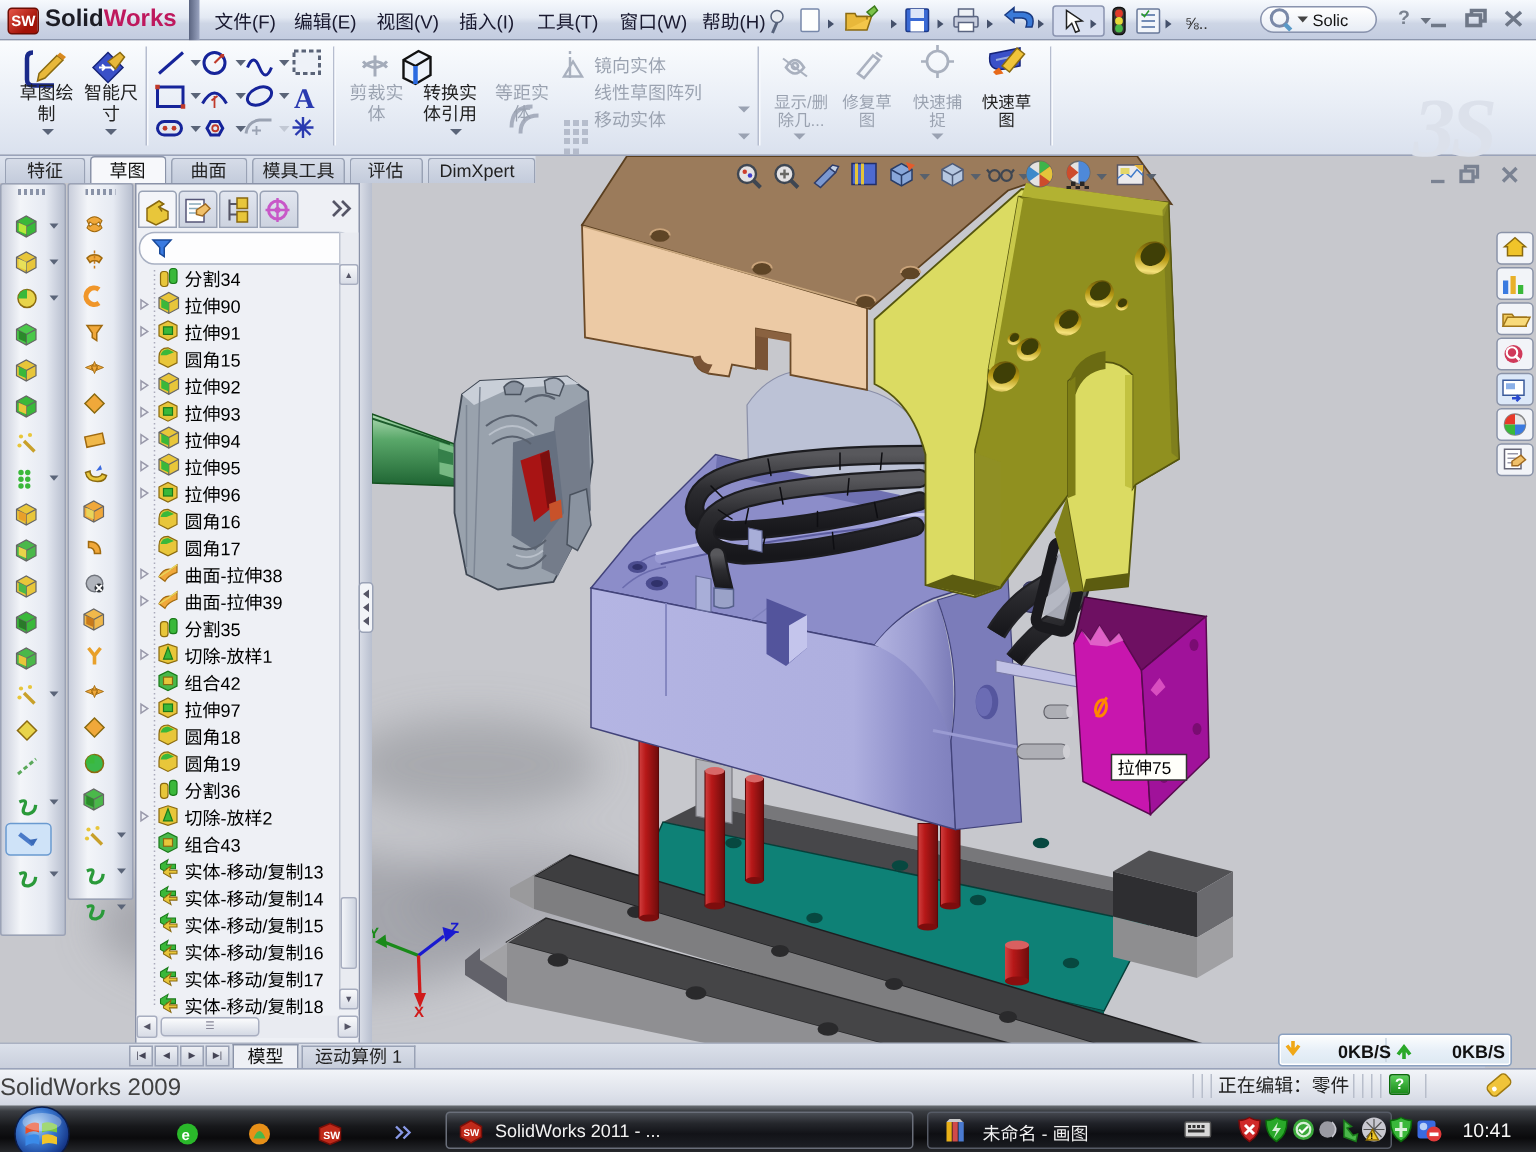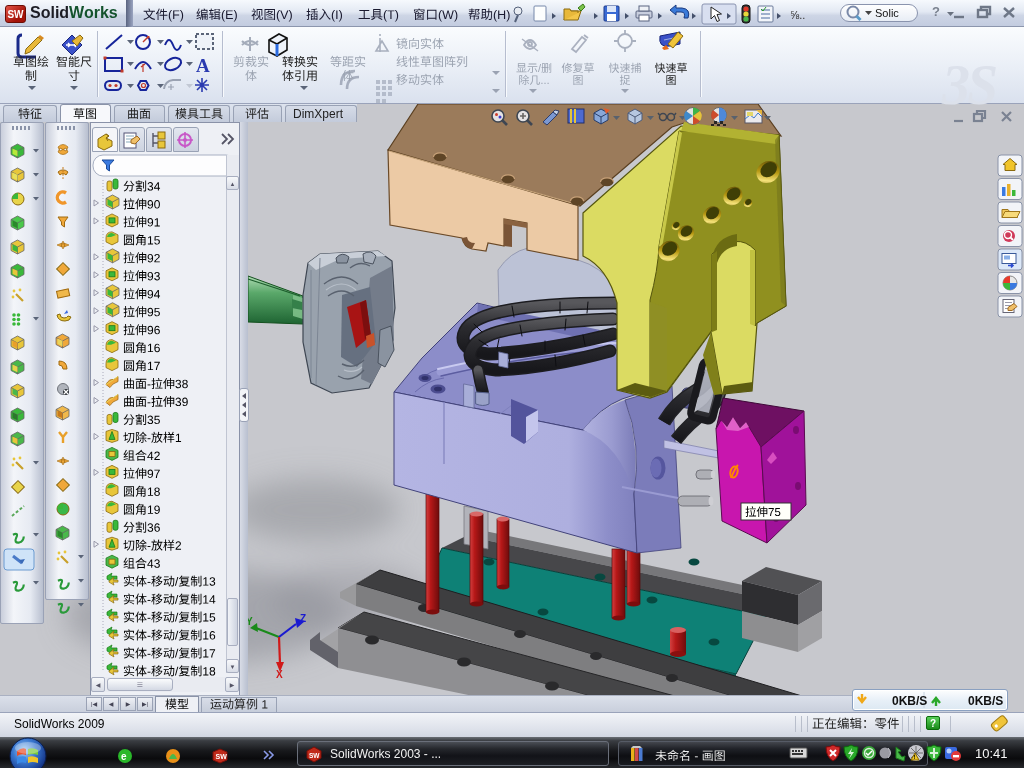--- a/index.html
+++ b/index.html
@@ -309,21 +309,21 @@
         <rect x="2" y="3" width="17" height="13" fill="#f0f0f4" stroke="#556"></rect>
         <path d="M2 12 l5 -4 4 3 4 -5 4 4" stroke="#3a7ad0" fill="none"></path>
         <path d="M13 3 l6 0 0 5z" fill="#e8b83a"></path>
         <rect x="4" y="5" width="6" height="4" fill="#e8dc6a"></rect>
       </g>
 <path d="M764 116 l7 0 -3.5 4z" fill="#55606e"></path>
 </g>
   </svg>
 <div style="position:absolute;left:0;top:0;width:1024px;height:27px;background:linear-gradient(#f6f9fd,#e3e9f3 45%,#cdd5e5 60%,#c3cce0);border-bottom:1px solid #8c96ad"></div>
 <div style="position:absolute;left:5px;top:5px;width:21px;height:18px;background:linear-gradient(135deg,#e45549,#a31207 70%);border-radius:3px;border:1px solid #6c0d04;color:#fff;font-weight:bold;font-size:10px;text-align:center;line-height:17px">SW</div>
-<div style="position:absolute;left:30px;top:4px;font-size:16px;font-weight:bold;color:#1c1c24">Solid<span style="color:#14532d">Works</span></div>
+<div style="position:absolute;left:30px;top:4px;font-size:16px;font-weight:bold;color:#1c1c24">Solid<span style="color:#be185d">Works</span></div>
 <div style="position:absolute;left:126px;top:0;width:7px;height:27px;background:linear-gradient(90deg,#5a6480,#9aa4c0)"></div>
 <svg class="ab" style="left:508px;top:2px" width="330" height="24" viewBox="0 0 330 24">
 <g stroke="#55617a" stroke-width="1" fill="none">
 <circle cx="10" cy="9" r="4" fill="#e8ecf2"></circle>
       <path d="M10 13 L7 20" stroke-width="2"></path>
 </g>
 <g>
       <rect x="26" y="4" width="12" height="15" rx="1" fill="#fdfefe" stroke="#7788aa"></rect>
       <path d="M44 11 l4 3 -4 3z" fill="#44506a"></path>
     </g>
@@ -855,21 +855,21 @@
     <path d="M6 2 L2 5 6 8z M6 11 L2 14 6 17z M6 20 L2 23 6 26z" fill="#556"></path>
   </svg>
 <div style="position:absolute;left:0;top:695px;width:990px;height:17px;background:linear-gradient(#dbe0ea,#c9cfdc);border-top:1px solid #aab1c2"></div>
 <div style="position:absolute;left:86px;top:697px;width:16px;height:14px;background:linear-gradient(#eef0f5,#ccd2de);border:1px solid #9aa2b5;font-size:6px;color:#445;text-align:center;line-height:13px">|◀</div>
 <div style="position:absolute;left:103px;top:697px;width:16px;height:14px;background:linear-gradient(#eef0f5,#ccd2de);border:1px solid #9aa2b5;font-size:6px;color:#445;text-align:center;line-height:13px">◀</div>
 <div style="position:absolute;left:120px;top:697px;width:16px;height:14px;background:linear-gradient(#eef0f5,#ccd2de);border:1px solid #9aa2b5;font-size:6px;color:#445;text-align:center;line-height:13px">▶</div>
 <div style="position:absolute;left:137px;top:697px;width:16px;height:14px;background:linear-gradient(#eef0f5,#ccd2de);border:1px solid #9aa2b5;font-size:6px;color:#445;text-align:center;line-height:13px">▶|</div>
 <div style="position:absolute;left:155px;top:696px;width:44px;height:16px;background:#eef0f5;border:1px solid #8a93a8;border-bottom:none"></div>
 <div style="position:absolute;left:201px;top:697px;width:76px;height:15px;background:linear-gradient(#d8dde8,#c6cdda);border:1px solid #99a2b5;border-bottom:none"></div>
 <div style="position:absolute;left:0;top:712px;width:1024px;height:25px;background:linear-gradient(#f2f4f8,#dde1ea 70%,#d2d7e2);border-top:1px solid #9aa3ba"></div>
-<div style="position:absolute;left:14px;top:717px;font-size:12px;color:#000000">SolidWorks 2009</div>
+<div style="position:absolute;left:0;top:717px;font-size:16px;color:#404040">SolidWorks 2009</div>
 <div style="position:absolute;left:795px;top:716px;width:1px;height:16px;background:#b8becb"></div>
 <div style="position:absolute;left:801px;top:716px;width:1px;height:16px;background:#b8becb"></div>
 <div style="position:absolute;left:807px;top:716px;width:1px;height:16px;background:#b8becb"></div>
 <div style="position:absolute;left:902px;top:716px;width:1px;height:16px;background:#b8becb"></div>
 <div style="position:absolute;left:908px;top:716px;width:1px;height:16px;background:#b8becb"></div>
 <div style="position:absolute;left:914px;top:716px;width:1px;height:16px;background:#b8becb"></div>
 <div style="position:absolute;left:920px;top:716px;width:1px;height:16px;background:#b8becb"></div>
 <div style="position:absolute;left:950px;top:716px;width:1px;height:16px;background:#b8becb"></div>
 <div style="position:absolute;left:926px;top:716px;width:14px;height:14px;background:linear-gradient(#5ad05a,#1a8a1a);border:1px solid #0a6a0a;border-radius:2px;color:#fff;font-size:10px;font-weight:bold;text-align:center;line-height:13px">?</div>
 <svg class="ab" style="left:988px;top:713px" width="22" height="20">
@@ -915,21 +915,21 @@
       <text x="3.5" y="11" font-size="7" fill="#fff" font-weight="bold">SW</text>
     </g>
 <path d="M148 3 l4 4 -4 4 M153 3 l4 4 -4 4" stroke="#8a9ae8" stroke-width="1.6" fill="none"></path>
 </svg>
 <div style="position:absolute;left:297px;top:741px;width:312px;height:25px;background:linear-gradient(#4a4e55,#25272c 30%,#121318 60%,#1d1f24);border:1px solid #6a6f7a;border-radius:3px"></div>
 <div style="position:absolute;left:618px;top:741px;width:310px;height:25px;background:linear-gradient(#43464d,#202228 30%,#0e0f13 60%,#191b20);border:1px solid #565b66;border-radius:3px"></div>
 <svg class="ab" style="left:305px;top:745px" width="20" height="18">
     <path d="M2 6 L9 2 16 6 16 13 9 17 2 13z" fill="#c02a1a" stroke="#7a0f08"></path>
     <text x="4" y="12.5" font-size="6.5" fill="#fff" font-weight="bold">SW</text>
   </svg>
-<div style="position:absolute;left:330px;top:747px;font-size:12px;color:#f2f2f2">SolidWorks 2003 - ...</div>
+<div style="position:absolute;left:330px;top:747px;font-size:12px;color:#f2f2f2">SolidWorks 2011 - ...</div>
 <svg class="ab" style="left:628px;top:745px" width="20" height="18">
     <rect x="3" y="3" width="3.5" height="13" fill="#e8b018"></rect>
     <rect x="7" y="3" width="3.5" height="13" fill="#d04a4a"></rect>
     <rect x="11" y="3" width="3.5" height="13" fill="#4a7ad0"></rect>
     <path d="M3 3 l11 0 -2 -2 -7 0z" fill="#c8c8c8"></path>
   </svg>
 <svg class="ab" style="left:786px;top:742px" width="200" height="24" viewBox="0 0 200 24">
 <g>
       <rect x="4" y="6" width="17" height="10" rx="1" fill="#d8d8d8" stroke="#555"></rect>
       <g fill="#333">

